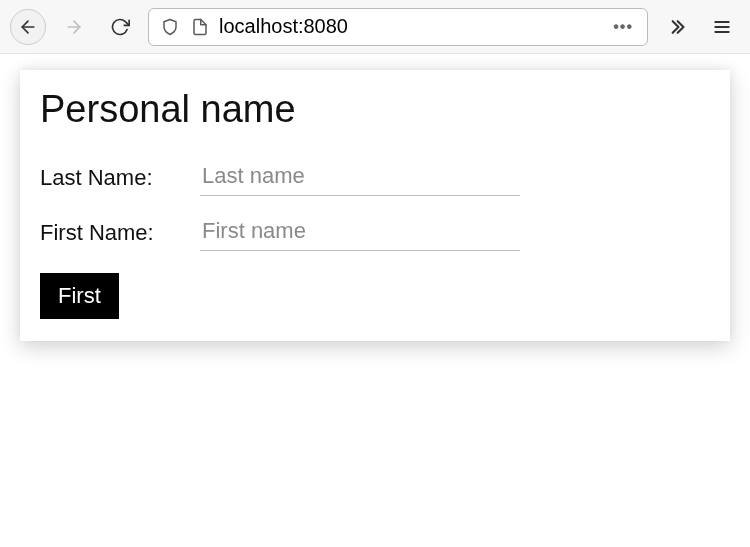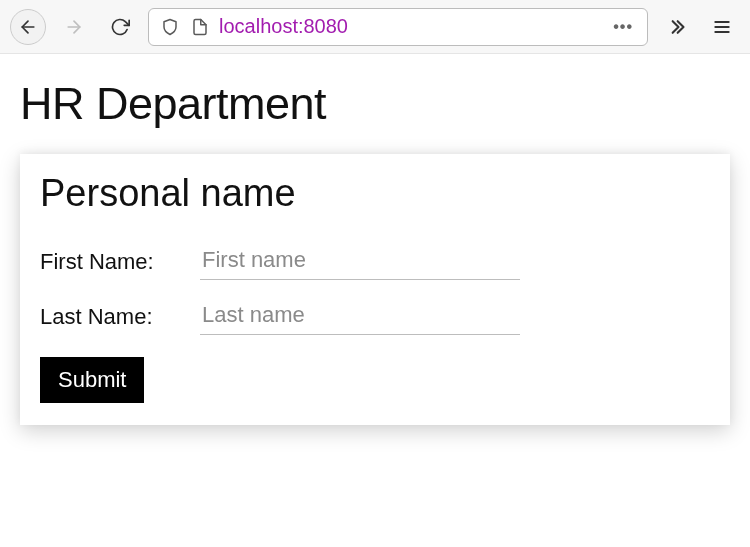--- a/index.html
+++ b/index.html
@@ -52,21 +52,21 @@
       align-items: center;
       justify-content: center;
       color: #5a5a5a;
     }
     .addr-wrap .slot svg { width: 18px; height: 18px; }
     .addr-input {
       flex: 1;
       border: none;
       outline: none;
       font-size: 20px;
-      color: #a21caf;
+      color: #000000;
       background: transparent;
       padding-left: 4px;
     }
     .addr-more { color: #666; letter-spacing: 1px; font-weight: bold; padding: 0 8px; }
     
     .page {
       padding: 16px 20px;
     }
     .page-title {
       font-size: 45px;
@@ -164,30 +164,29 @@
   <div class="icon-btn">
     <svg viewBox="0 0 24 24" fill="none" stroke="currentColor" stroke-width="2.5" stroke-linecap="round">
         <line x1="4" y1="6" x2="20" y2="6"></line>
         <line x1="4" y1="12" x2="20" y2="12"></line>
         <line x1="4" y1="18" x2="20" y2="18"></line>
       </svg>
   </div>
 </div>
 
 <div class="page">
-  <h1 class="page-title">HR Department</h1>
 
   <div class="card">
     <h2 class="section-title">Personal name</h2>
+
+    <div class="form-row">
+      <label>Last Name:</label>
+      <input type="text" placeholder="Last name" style="">
+    </div>
 
     <div class="form-row">
       <label>First Name:</label>
       <input type="text" placeholder="First name" style="">
     </div>
 
-    <div class="form-row">
-      <label>Last Name:</label>
-      <input type="text" placeholder="Last name" style="">
-    </div>
-
-    <button class="submit-btn">Submit</button>
+    <button class="submit-btn">First</button>
   </div>
 </div>
 
 </body></html>

